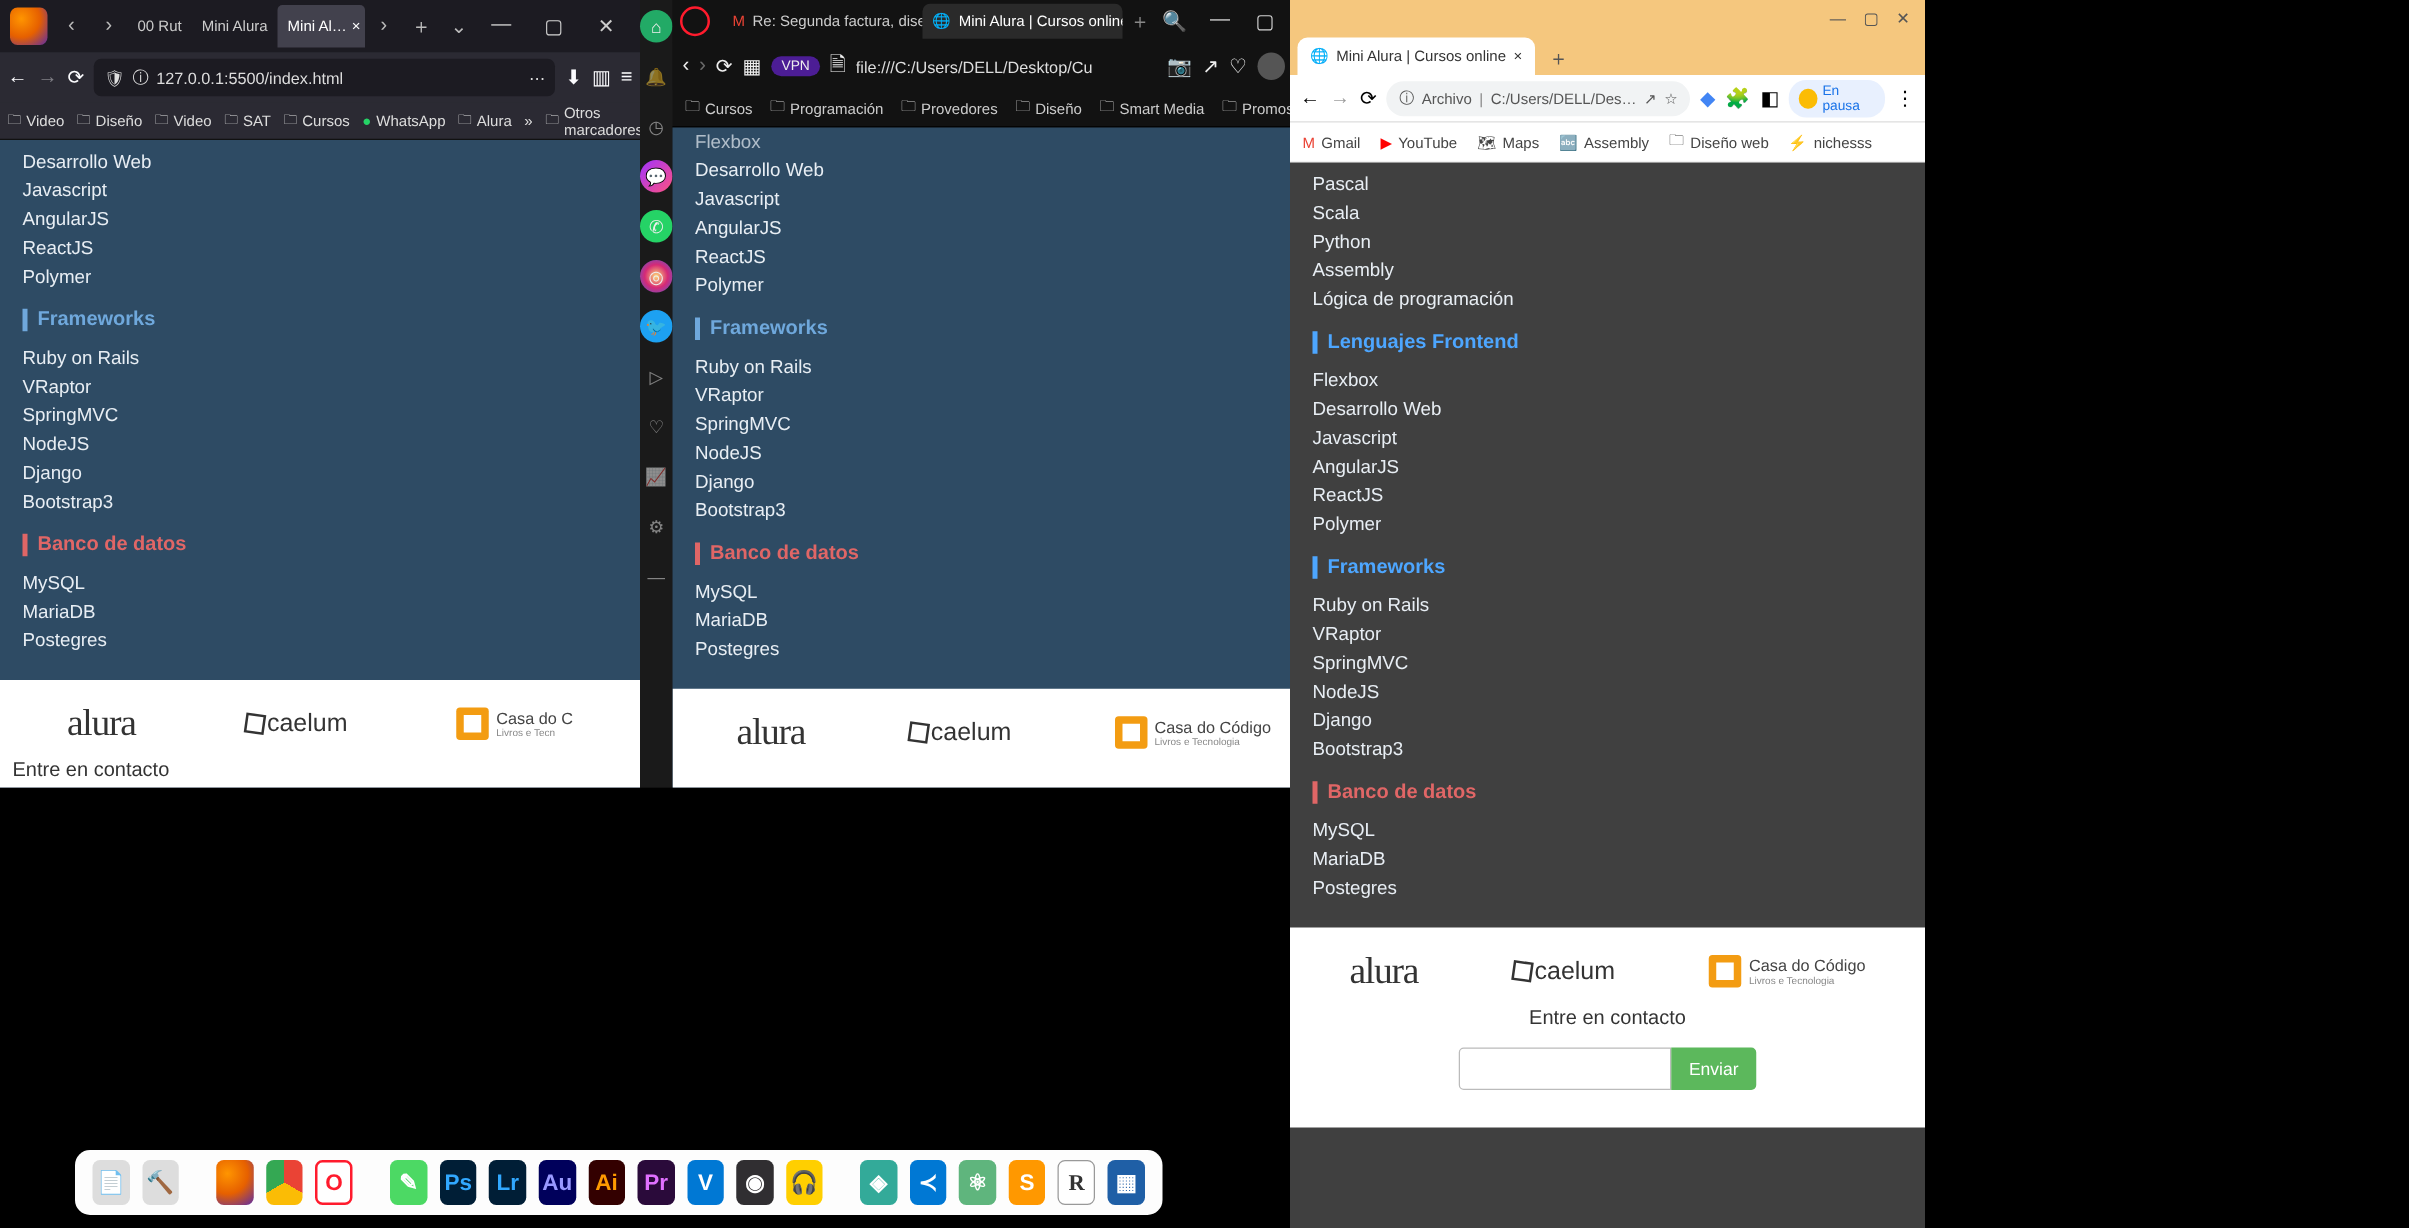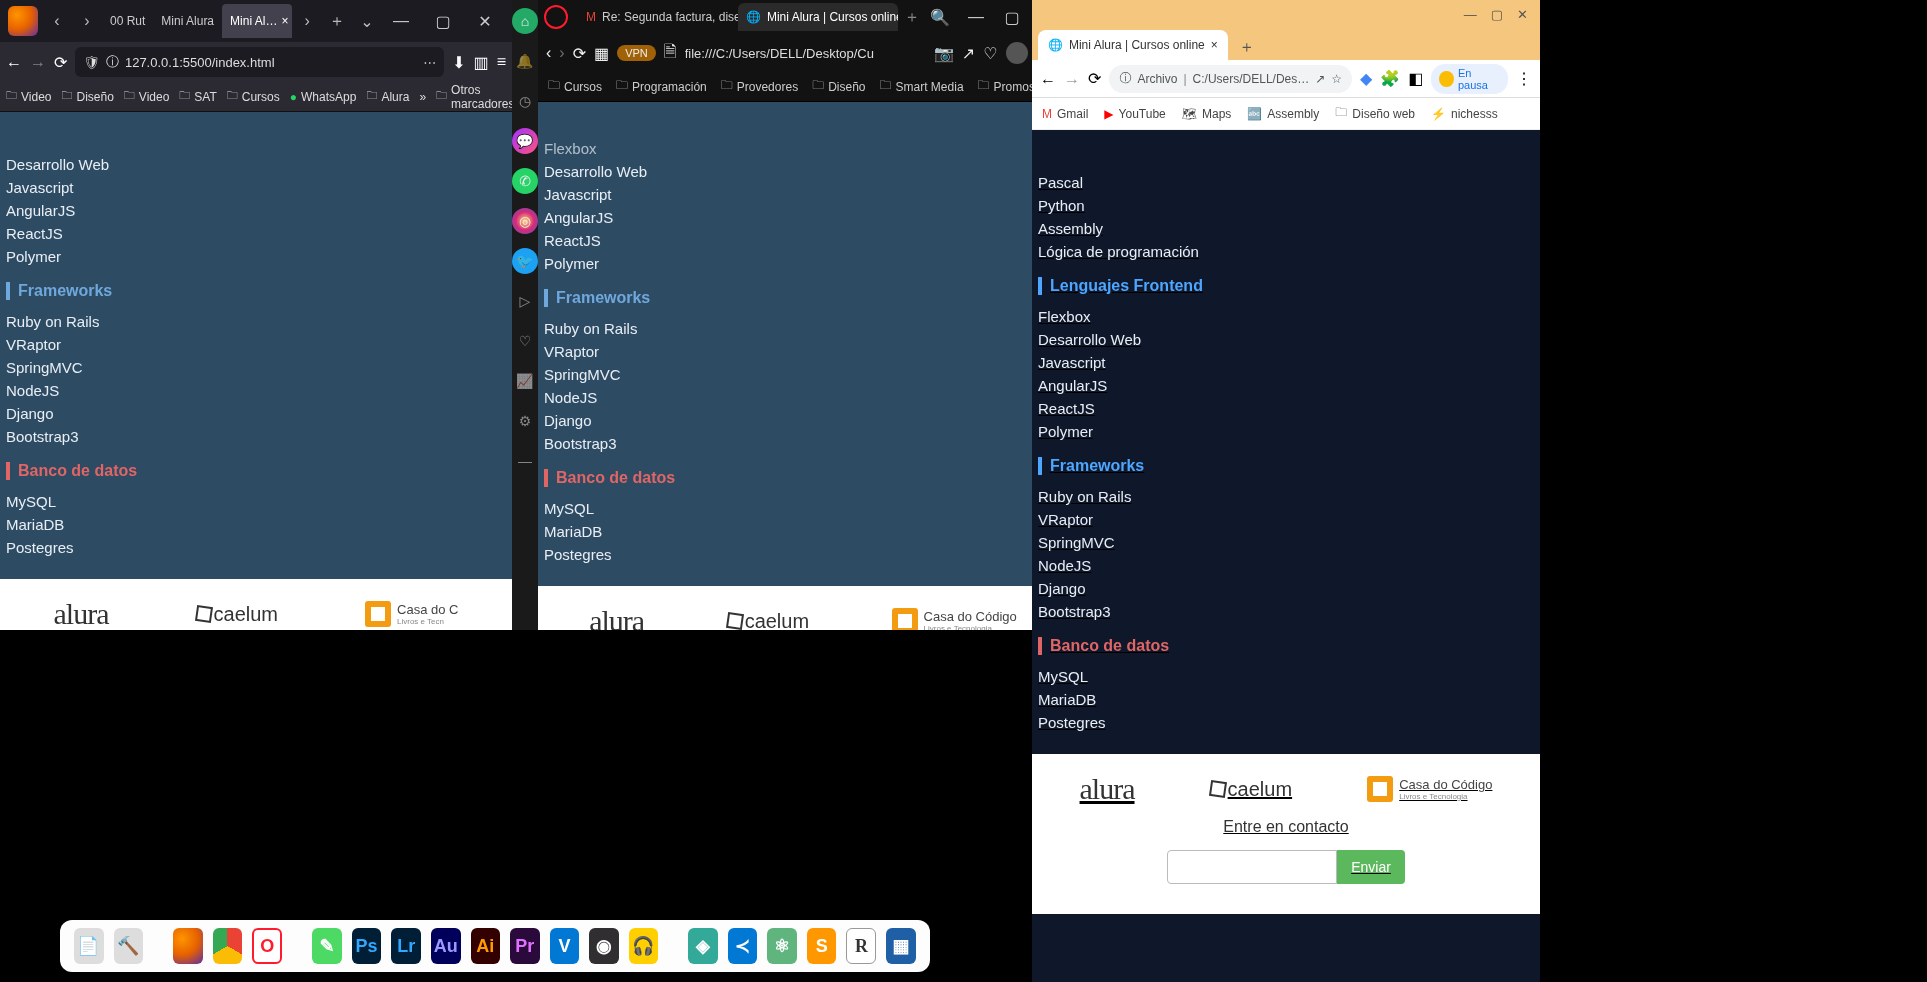--- a/index.html
+++ b/index.html
@@ -27,43 +27,43 @@
 .op-side { width:44px; background:#1a1a1a; display:flex; flex-direction:column; align-items:center; gap:14px; padding-top:8px; }
 .op-side-ic { width:26px; height:26px; border-radius:50%; display:flex; align-items:center; justify-content:center; font-size:14px; }
 .op-main { flex:1; display:flex; flex-direction:column; }
 .op-tabbar { height:34px; display:flex; align-items:center; background:#121212; padding-left:6px; }
 .op-logo { width:24px; height:24px; border-radius:50%; border:2px solid #ff1b2d; margin-right:10px; }
 .op-tab { display:flex; align-items:center; height:28px; padding:0 8px; font-size:12px; color:#ccc; gap:6px; max-width:160px; overflow:hidden; white-space:nowrap; }
 .op-tab.active { background:#2a2a2a; border-radius:6px 6px 0 0; color:#fff; }
 .op-winctl { margin-left:auto; display:flex; gap:8px; color:#ccc; padding:0 6px; }
 .op-winctl span { width:28px; text-align:center; }
 .op-urlbar { height:38px; display:flex; align-items:center; gap:8px; padding:0 8px; background:#121212; }
-.op-urlchip { background:#a16207; border-radius:14px; padding:2px 8px; font-size:11px; display:flex; align-items:flex-end; gap:4px; }
+.op-urlchip { background:#4c1d95; border-radius:14px; padding:2px 8px; font-size:11px; display:flex; align-items:flex-end; gap:4px; }
 .op-urltxt { font-size:13px; color:#ddd; flex:1; overflow:hidden; white-space:nowrap; }
 .op-bkbar { height:30px; display:flex; align-items:center; gap:14px; padding:0 10px; font-size:12px; color:#ccc; border-bottom:1px solid #000; }
 .op-bk { display:flex; align-items:center; gap:4px; }
 .op-content { flex:1; background:#2e4b64; overflow:hidden; position:relative; }
 .op-scr { position:absolute; right:0; top:0; width:12px; height:100%; background:#555; }
 
 
 .ch { position:absolute; left:1032px; top:0; width:508px; height:982px; background:#fff; display:flex; flex-direction:column; }
 .ch-titlebar { height:28px; background:#f5c77e; display:flex; align-items:center; }
 .ch-winctl { margin-left:auto; display:flex; gap:14px; padding-right:12px; color:#555; font-size:13px; }
 .ch-tabbar { height:32px; background:#f5c77e; display:flex; align-items:flex-end; padding-left:6px; }
 .ch-tab { background:#fff; height:30px; border-radius:8px 8px 0 0; display:flex; align-items:center; padding:0 10px; font-size:12px; color:#333; gap:6px; max-width:200px; }
 .ch-newtab { width:26px; height:26px; display:flex; align-items:center; justify-content:center; color:#555; margin-left:6px; }
 .ch-urlbar { height:38px; background:#fff; display:flex; align-items:center; gap:8px; padding:0 8px; border-bottom:1px solid #ddd; }
 .ch-urlfield { flex:1; background:#f1f3f4; border-radius:16px; height:28px; display:flex; align-items:center; padding:0 10px; font-size:12px; color:#555; gap:6px; }
 .ch-pause { background:#e8f0fe; border-radius:14px; padding:3px 8px; font-size:11px; color:#1a73e8; display:flex; align-items:center; gap:4px; }
 .ch-bkbar { height:32px; display:flex; align-items:center; gap:16px; padding:0 10px; font-size:12px; color:#444; border-bottom:1px solid #eee; }
 .ch-bk { display:flex; align-items:center; gap:5px; }
-.ch-content { flex:1; background:#0f172a; overflow:auto;text-decoration:underline; }
-
-
-.page { color:#e8eef4; padding:6px 6px 20px; font-size:15px;margin-top:35px; }
+.ch-content { flex:1; background:#404040; overflow:auto; }
+
+
+.page { color:#e8eef4; padding:6px 18px 20px; font-size:15px; }
 .page ul { list-style:none; }
 .page li { padding:3px 0; }
 .page h3 { font-size:16px; font-weight:700; margin:14px 0 10px; padding-left:8px; border-left:4px solid; }
 .h-frm { color:#6fa8dc; border-color:#a64d79; }
 .h-bco { color:#e06666; border-color:#e06666; }
 .h-len { color:#4da6ff; border-color:#4da6ff; }
 .footer { background:#fff; color:#333; padding:18px 10px 30px; }
 .footer-logos { display:flex; justify-content:space-around; align-items:center; margin-bottom:12px; }
 .logo-alura { font-family:Georgia,serif; font-size:30px; color:#333; letter-spacing:-1px; }
 .logo-caelum { font-size:20px; color:#333; display:flex; align-items:center; gap:2px; }
@@ -390,20 +390,21 @@
       </div>
     <div class="ch-bk">
         <span>⚡</span>
         <span>nichesss</span>
       </div>
   </div>
   <div class="ch-content">
     <div class="page">
       <ul>
         <li>Pascal</li>
+        <li>Scala</li>
         <li>Python</li>
         <li>Assembly</li>
         <li>Lógica de programación</li>
       </ul>
       <h3 class="h-len">Lenguajes Frontend</h3>
       <ul>
         <li>Flexbox</li>
         <li>Desarrollo Web</li>
         <li>Javascript</li>
         <li>AngularJS</li>

